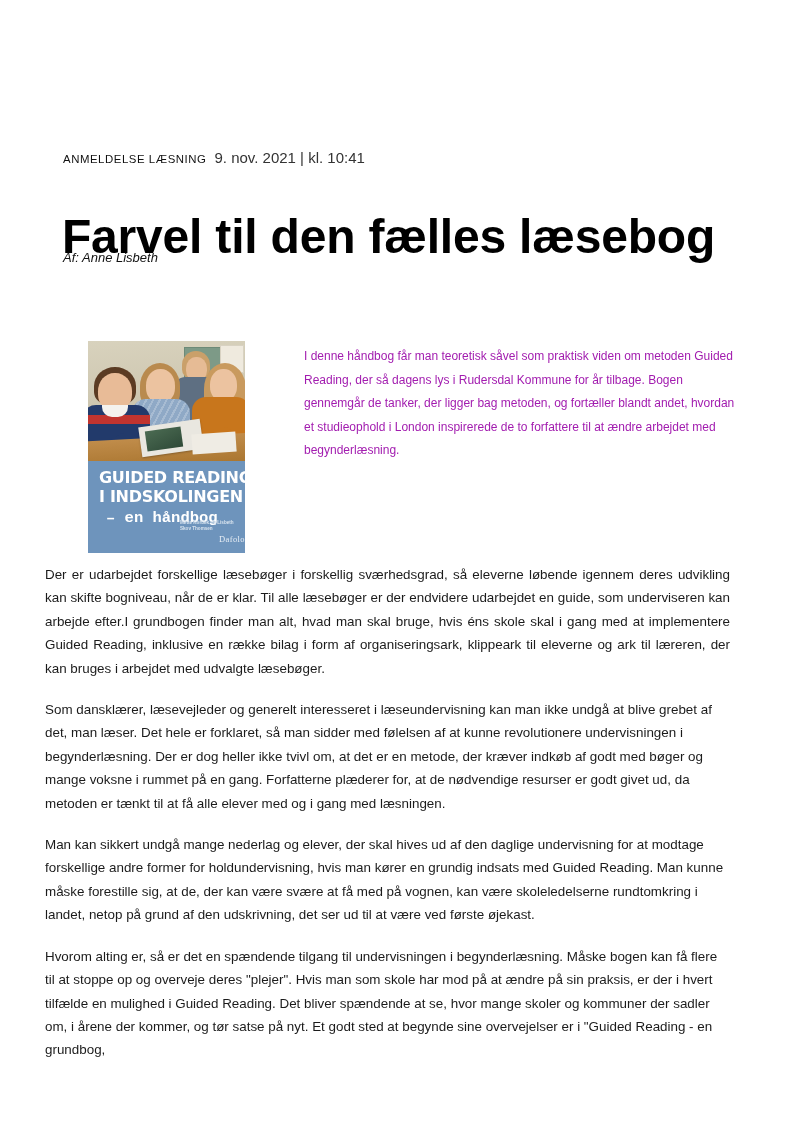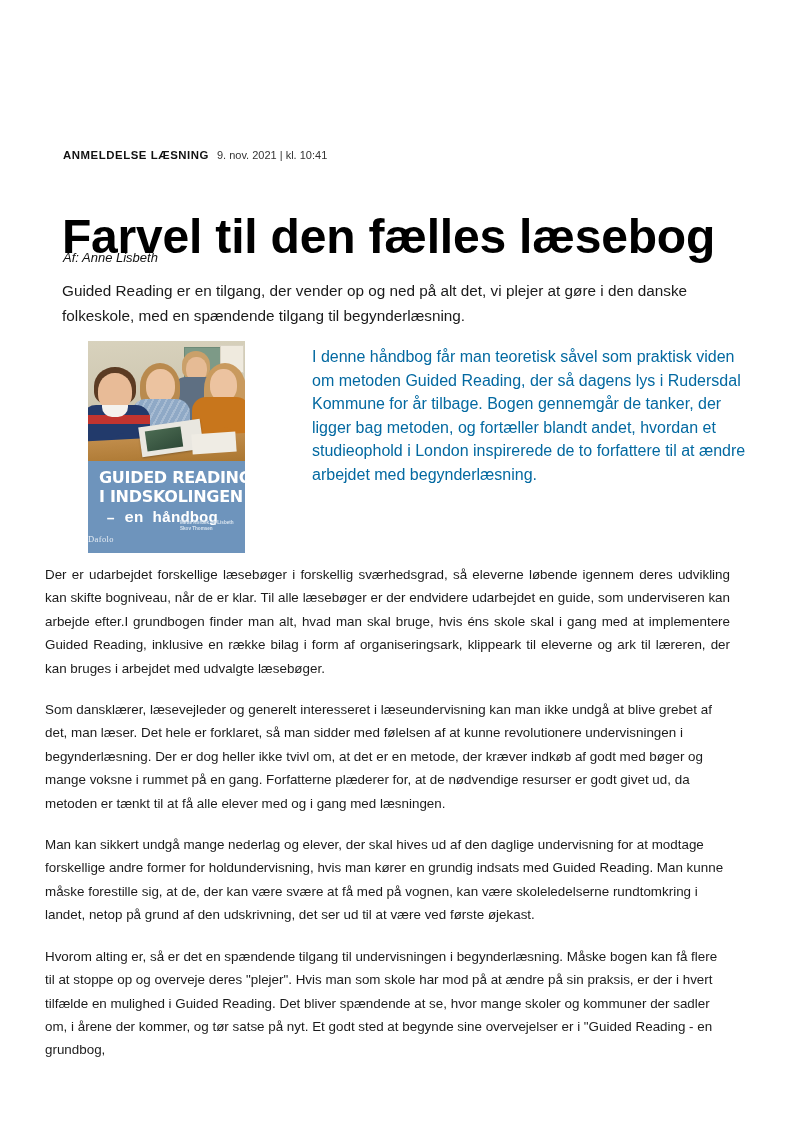--- a/index.html
+++ b/index.html
@@ -58,28 +58,28 @@
 
   
   .meta {
     position: absolute;
     left: 63px;
     top: 149px;
     white-space: nowrap;
     font-size: 11.4px;
   }
   .meta-kicker {
-    font-weight: 700;
+    font-weight: 400;
     letter-spacing: 0.55px;
     color: #111111;
     font-size: 11.4px;
   }
   .meta-date {
     color: #333333;
-    font-size: 11px;
+    font-size: 15px;
     margin-left: 8px;
   }
 
   
   .headline {
     position: absolute;
     left: 62px;
     top: 182px;
     font-family: Liberation Sans, sans-serif;
     font-weight: 700;
@@ -227,35 +227,35 @@
     color: #d9e4ef;
     font-size: 4.6px;
     line-height: 6px;
     text-align: left;
     font-weight: 700;
   }
   .cov-pub {
     position: absolute;
     left: 0; top: 73px;
     width: 157px;
-    text-align: left;
+    text-align: right;
     color: #e8eef5;
     font-family: "Liberation Serif", serif;
     font-size: 8.5px;
     letter-spacing: 0.4px;
   }
 
   .intro-col {
     position: absolute;
-    left: 312px;
+    left: 304px;
     top: 345px;
     width: 434px;
-    font-size: 16px;
+    font-size: 12px;
     line-height: 23.6px;
-    color: #0369a1;
+    color: #a21caf;
   }
   .intro-col p { margin: 0 0 19px 0; }
 
   
   .body-col {
     position: absolute;
     left: 45px;
     top: 563px;
     width: 685px;
     font-size: 13.4px;
@@ -272,21 +272,20 @@
 
 
   <div class="meta">
     <span class="meta-kicker">ANMELDELSE LÆSNING</span><span class="meta-date">9. nov. 2021 | kl. 10:41</span>
   </div>
 
   <h1 class="headline">Farvel til den fælles læsebog</h1>
 
   <div class="byline">Af: Anne Lisbeth</div>
 
-  <div class="lead">Guided Reading er en tilgang, der vender op og ned på alt det, vi plejer at gøre i den danske folkeskole, med en spændende tilgang til begynderlæsning.</div>
 
   <div class="cover">
     <div class="cover-photo">
       <div class="ph-wall"></div>
       <div class="ph-board"></div>
       <div class="ph-poster"></div>
 
       <div class="p-hair bk-hair"></div>
       <div class="p-head bk-head"></div>
       <div class="p-body bk-body"></div>

